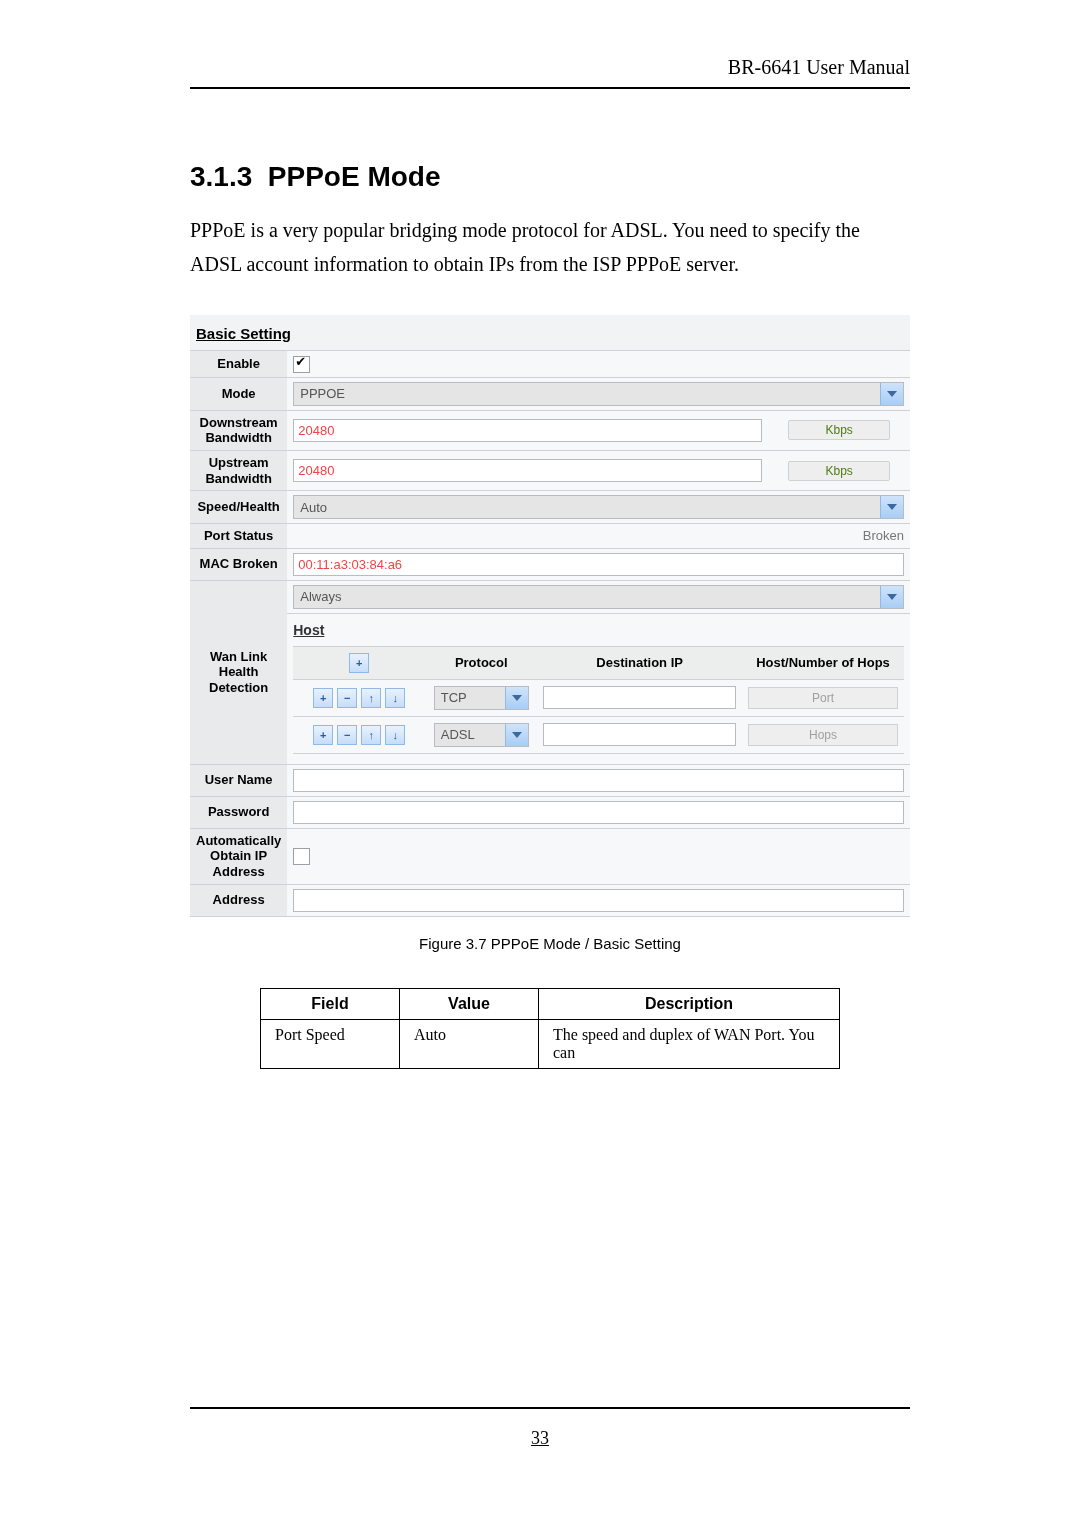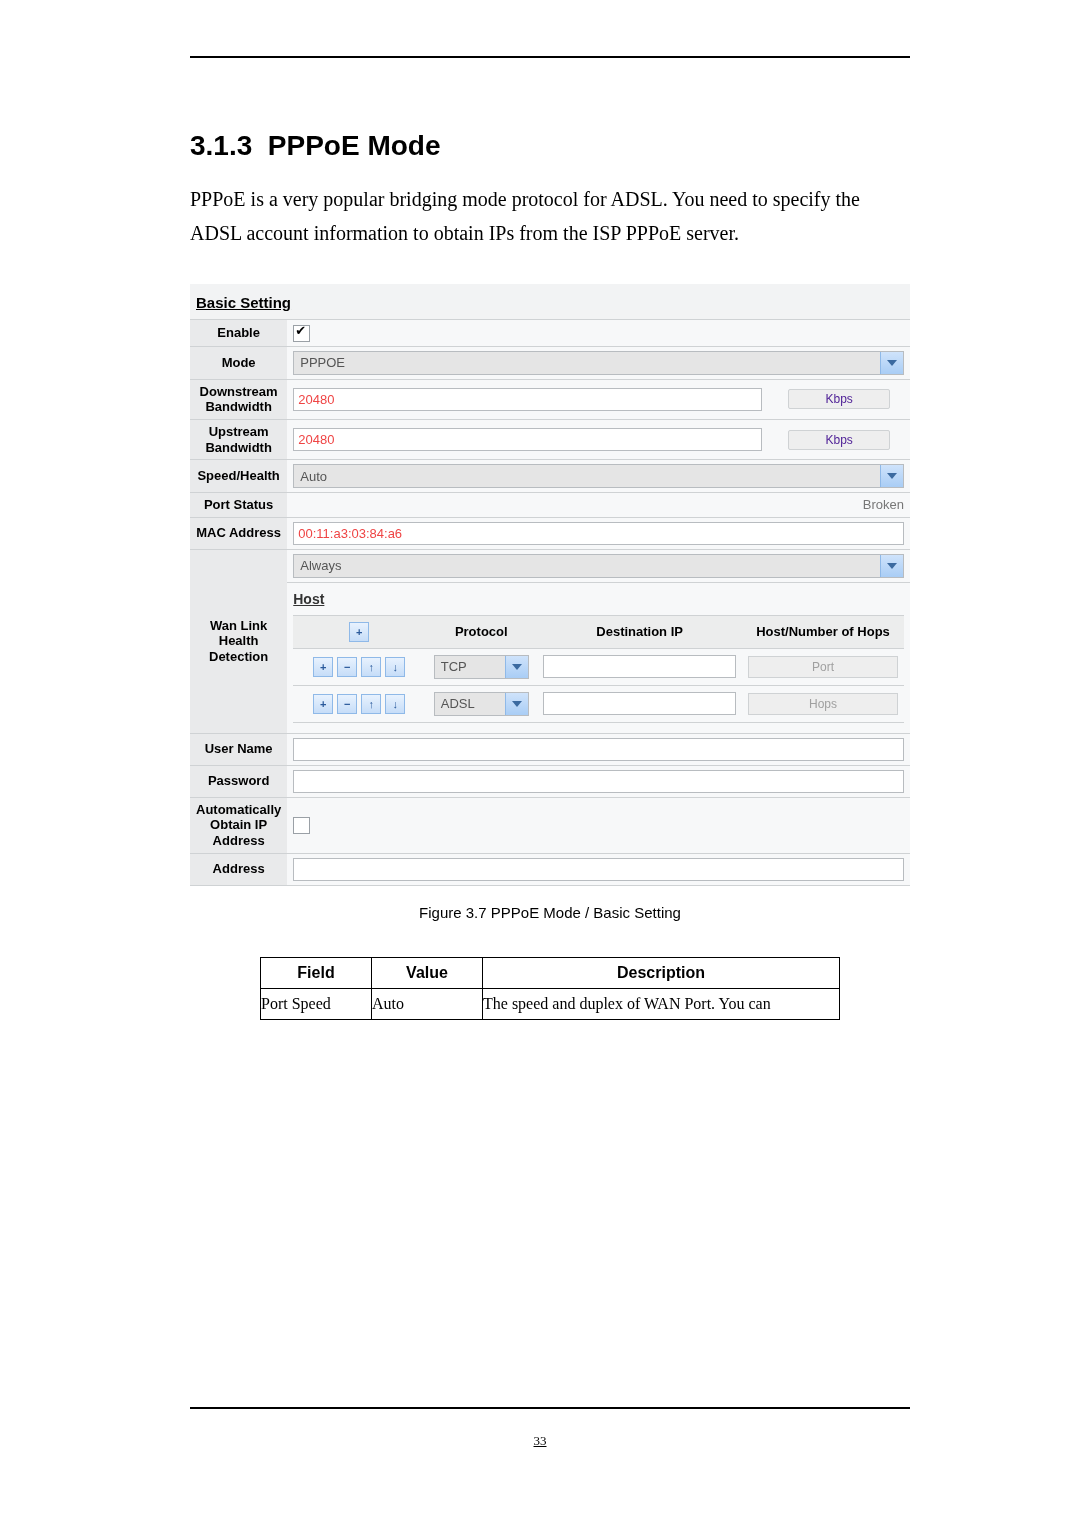--- a/index.html
+++ b/index.html
@@ -109,21 +109,21 @@
     border-left: 1px solid #8fb9e8;
     display: flex;
     align-items: center;
     justify-content: center;
   }
   .select .arrow svg { display: block; }
   .kbps-badge {
     display: inline-block;
     border: 1px solid #cfd2d4;
     background: #eee;
-    color: #4c1d95;
+    color: #4d7c0f;
     padding: 2px 10px;
     font-size: 12px;
     border-radius: 2px;
     min-width: 80px;
     text-align: center;
   }
   .static-value {
     color: #777;
     font-size: 13px;
     text-align: right;
@@ -199,21 +199,21 @@
   }
   
   .desc-table {
     width: 580px;
     margin: 16px auto 0 auto;
     border-collapse: collapse;
     font-size: 16px;
   }
   .desc-table th, .desc-table td {
     border: 1px solid #000;
-    padding: 6px 0;
+    padding: 6px 14px;
     vertical-align: top;
   }
   .desc-table th {
     font-family: Arial, Helvetica, sans-serif;
     font-weight: bold;
     text-align: center;
   }
   .desc-table .col-field { width: 110px; }
   .desc-table .col-value { width: 110px; }
   .desc-table td.justify { text-align: justify; }
@@ -222,28 +222,29 @@
     left: 190px; right: 170px;
     bottom: 110px;
     border: none;
     border-top: 2px solid #000;
   }
   .page-number {
     position: absolute;
     bottom: 78px;
     left: 0; right: 0;
     text-align: center;
-    font-size: 13px;
+    font-size: 18px;
     text-decoration: underline;
   }
 </style>
 </head>
 <body>
 
 <div class="page">
+  <div class="running-head">BR-6641 User Manual</div>
   <hr class="top-rule">
 
   <h2 class="section-title">
     <span>3.1.3</span>&nbsp;&nbsp;<span>PPPoE Mode</span>
   </h2>
 
   <p class="body-text">PPPoE is a very popular bridging mode protocol for ADSL. You need to specify the ADSL account information to obtain IPs from the ISP PPPoE server.</p>
 
   <div class="figure-wrap">
     <table class="settings-table">
@@ -298,21 +299,21 @@
           </div>
         </td>
       </tr>
 
       <tr>
         <td class="label-cell">Port Status</td>
         <td class="value-cell static-value" colspan="2">Broken</td>
       </tr>
 
       <tr>
-        <td class="label-cell">MAC Address</td>
+        <td class="label-cell">MAC Broken</td>
         <td class="value-cell" colspan="2"><input class="text-input" value="00:11:a3:03:84:a6" style=""></td>
       </tr>
 
       <tr>
         <td class="label-cell" rowspan="2">Wan Link Health Detection</td>
         <td class="value-cell" colspan="2">
           <div class="select">
             <span>Always</span>
             <span class="arrow">
                   <svg width="10" height="6">

